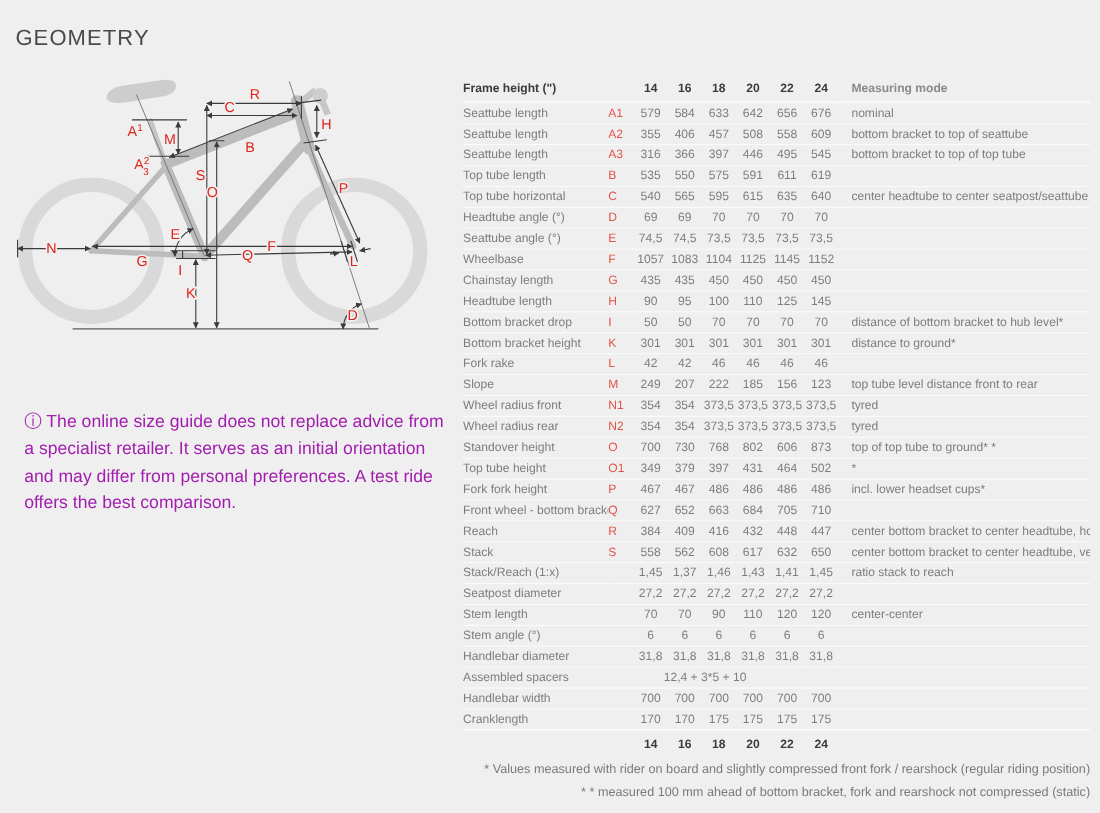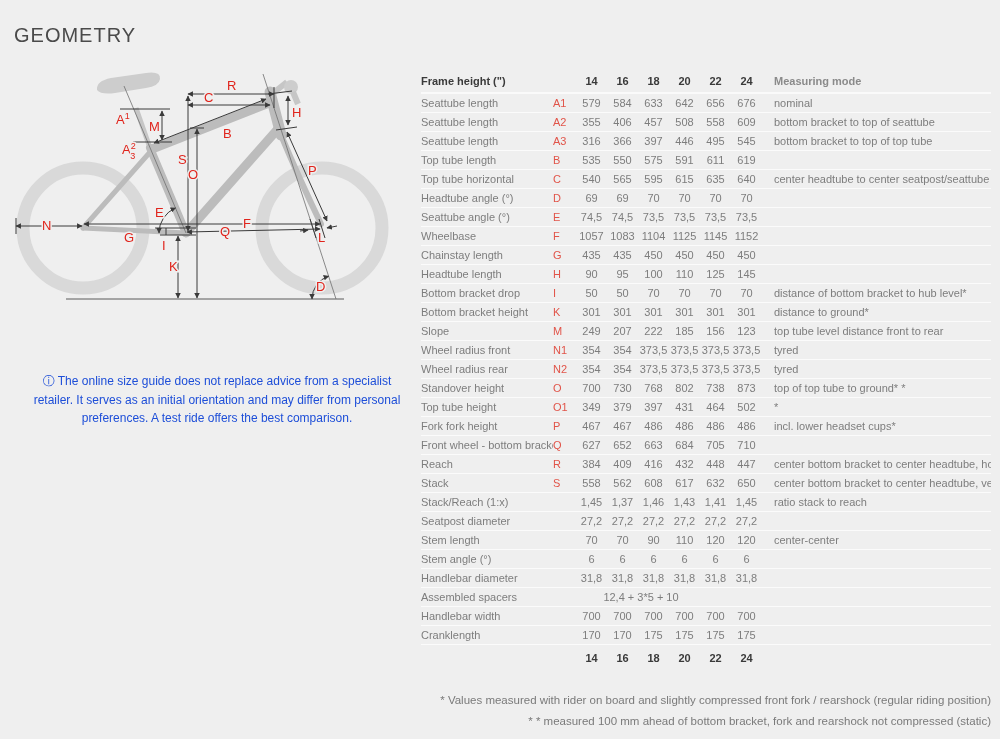--- a/index.html
+++ b/index.html
@@ -5,22 +5,22 @@
   html,body{margin:0;padding:0;}
   body{width:1000px;height:739px;overflow:hidden;background:#efefef;
        font-family:"Liberation Sans","DejaVu Sans",sans-serif;}
   .page{position:relative;width:808px;height:739px;background:#efefef;}
 
   .page-title{position:absolute;left:14px;top:24px;font-size:20px;color:#4a4a4a;
               letter-spacing:1px;font-weight:400;}
 
   .diagram{position:absolute;left:0;top:58px;width:420px;height:252px;}
 
-  .size-note{position:absolute;left:22px;top:372px;width:390px;text-align:center;
-             font-size:12px;color:#1d4ed8;line-height:1.55;}
+  .size-note{position:absolute;left:22px;top:372px;width:390px;
+             font-size:16px;color:#a21caf;line-height:1.55;}
 
   table.geo{position:absolute;left:421px;top:70px;width:570px;border-collapse:collapse;
             table-layout:fixed;font-size:11px;color:#7d7d7d;}
   table.geo td,table.geo th{height:19px;padding:0;box-sizing:border-box;
             border-bottom:1px solid #fbfbfb;vertical-align:middle;white-space:nowrap;
             overflow:hidden;font-weight:normal;}
   table.geo thead th{height:23px;color:#3a3a3a;font-weight:bold;text-align:left;
             border-bottom:2px solid #fafafa;}
   table.geo thead th.c-val{text-align:center;}
   table.geo thead th.c-mode{font-weight:bold;color:#8a8a8a;}
@@ -294,20 +294,31 @@
           <td class="c-letter">K</td>
           <td class="c-val">301</td>
           <td class="c-val">301</td>
           <td class="c-val">301</td>
           <td class="c-val">301</td>
           <td class="c-val">301</td>
           <td class="c-val">301</td>
           <td class="c-mode">distance to ground*</td>
         </tr>
         <tr>
+          <td class="c-label">Fork rake</td>
+          <td class="c-letter">L</td>
+          <td class="c-val">42</td>
+          <td class="c-val">42</td>
+          <td class="c-val">46</td>
+          <td class="c-val">46</td>
+          <td class="c-val">46</td>
+          <td class="c-val">46</td>
+          <td class="c-mode"></td>
+        </tr>
+        <tr>
           <td class="c-label">Slope</td>
           <td class="c-letter">M</td>
           <td class="c-val">249</td>
           <td class="c-val">207</td>
           <td class="c-val">222</td>
           <td class="c-val">185</td>
           <td class="c-val">156</td>
           <td class="c-val">123</td>
           <td class="c-mode">top tube level distance front to rear</td>
         </tr>
@@ -333,21 +344,21 @@
           <td class="c-val">373,5</td>
           <td class="c-mode">tyred</td>
         </tr>
         <tr>
           <td class="c-label">Standover height</td>
           <td class="c-letter">O</td>
           <td class="c-val">700</td>
           <td class="c-val">730</td>
           <td class="c-val">768</td>
           <td class="c-val">802</td>
-          <td class="c-val">738</td>
+          <td class="c-val">606</td>
           <td class="c-val">873</td>
           <td class="c-mode">top of top tube to ground* *</td>
         </tr>
         <tr>
           <td class="c-label">Top tube height</td>
           <td class="c-letter">O1</td>
           <td class="c-val">349</td>
           <td class="c-val">379</td>
           <td class="c-val">397</td>
           <td class="c-val">431</td>

